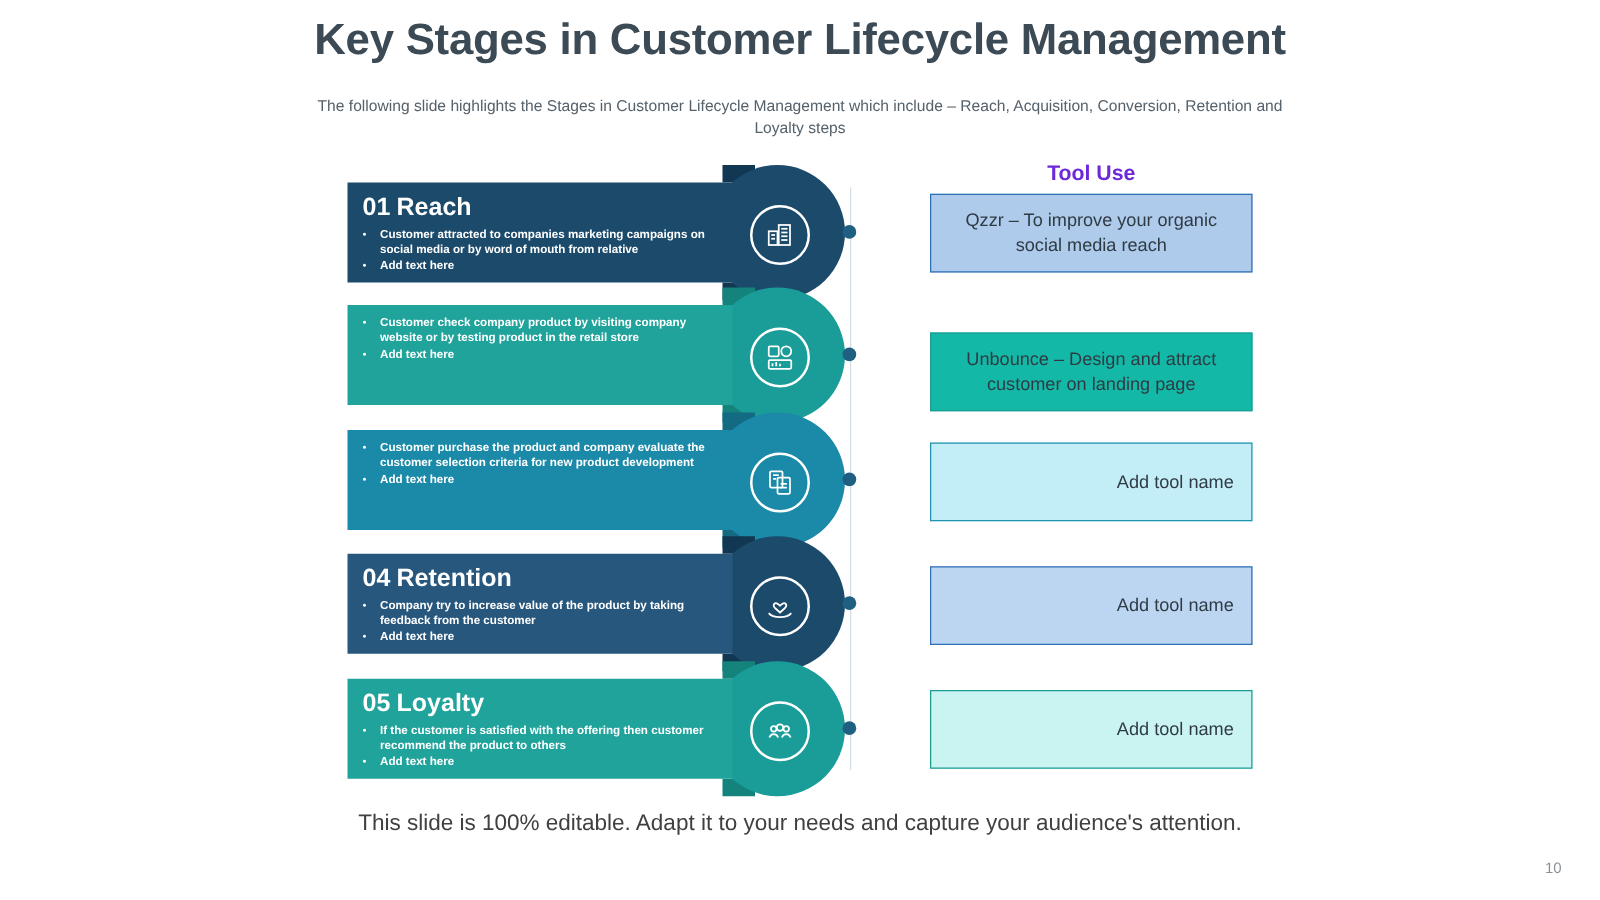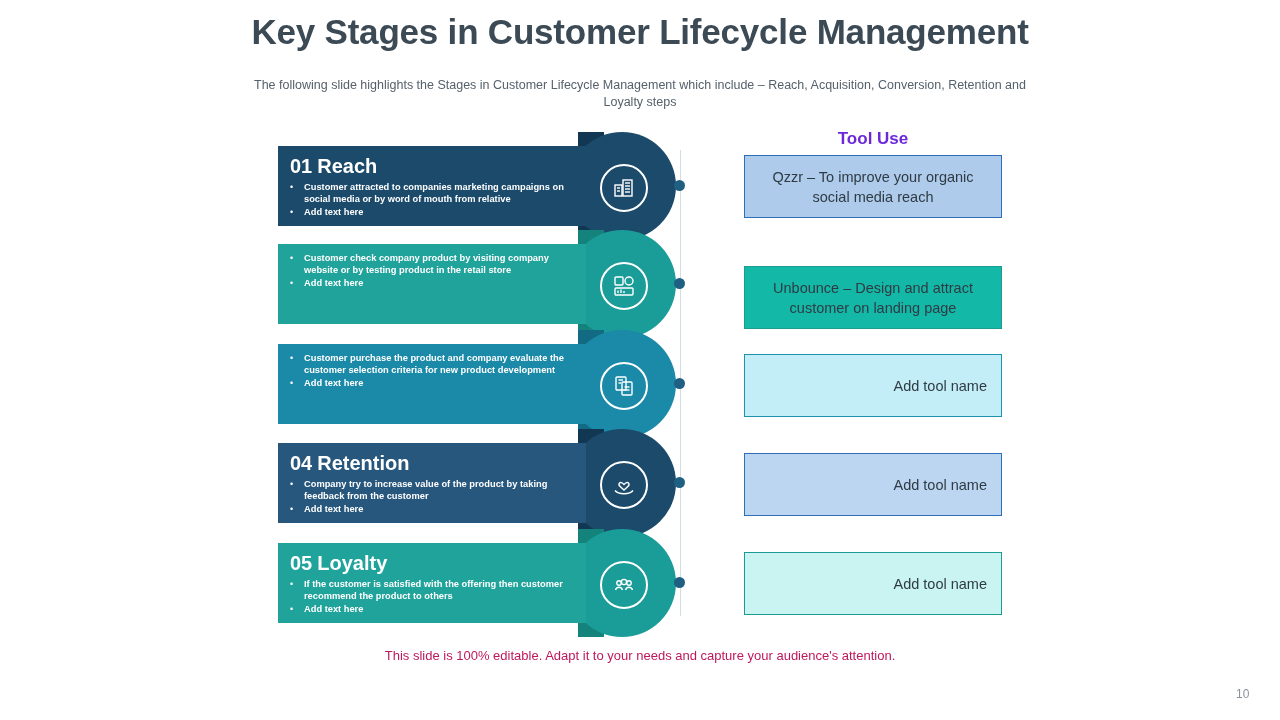--- a/index.html
+++ b/index.html
@@ -170,22 +170,22 @@
     box-sizing: border-box;
   }
 
   
   .footer-note {
     position: absolute;
     top: 648px;
     left: 0;
     width: 1280px;
     text-align: center;
-    font-size: 13px;
-    color: #be185d;
+    font-size: 18px;
+    color: #404040;
   }
   .page-number {
     position: absolute;
     top: 687px;
     left: 1236px;
     font-size: 12px;
     color: #8a9298;
   }
   svg { display: block; }
 </style>

